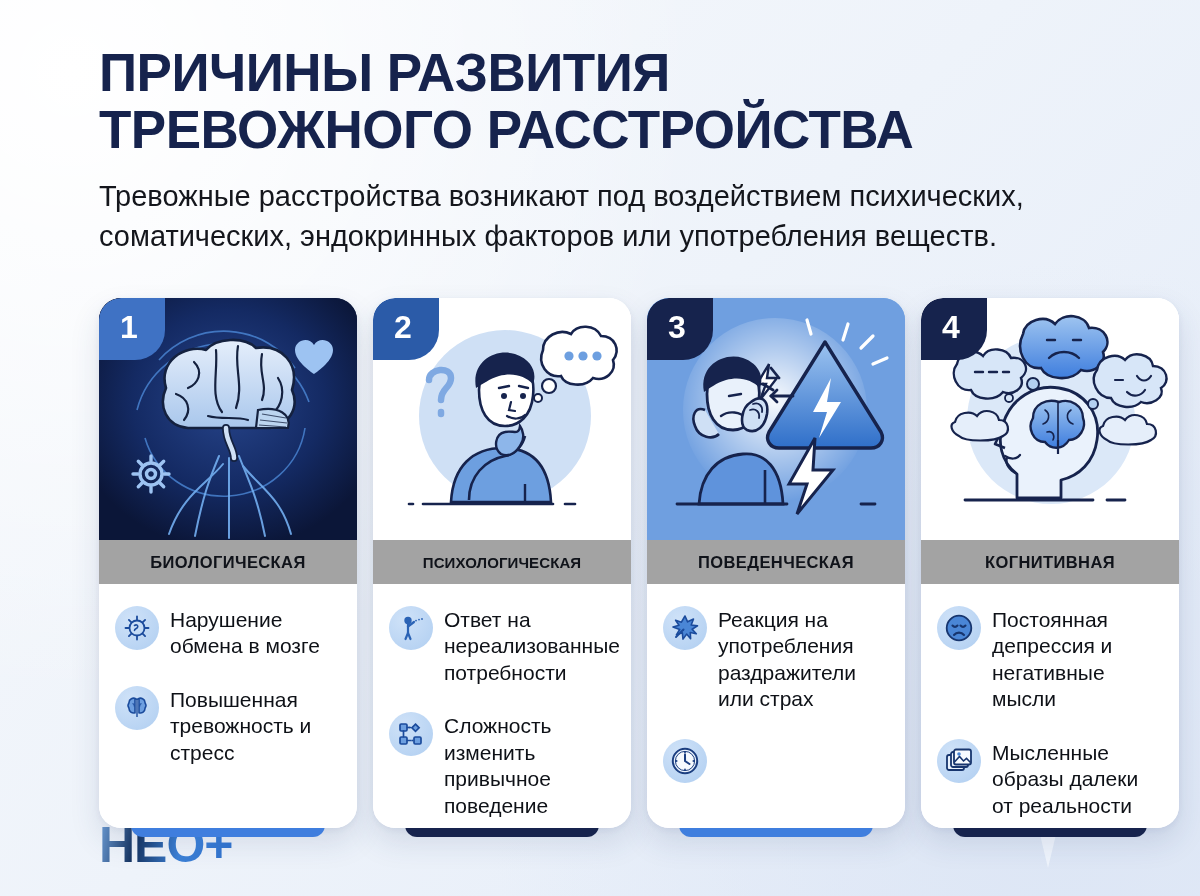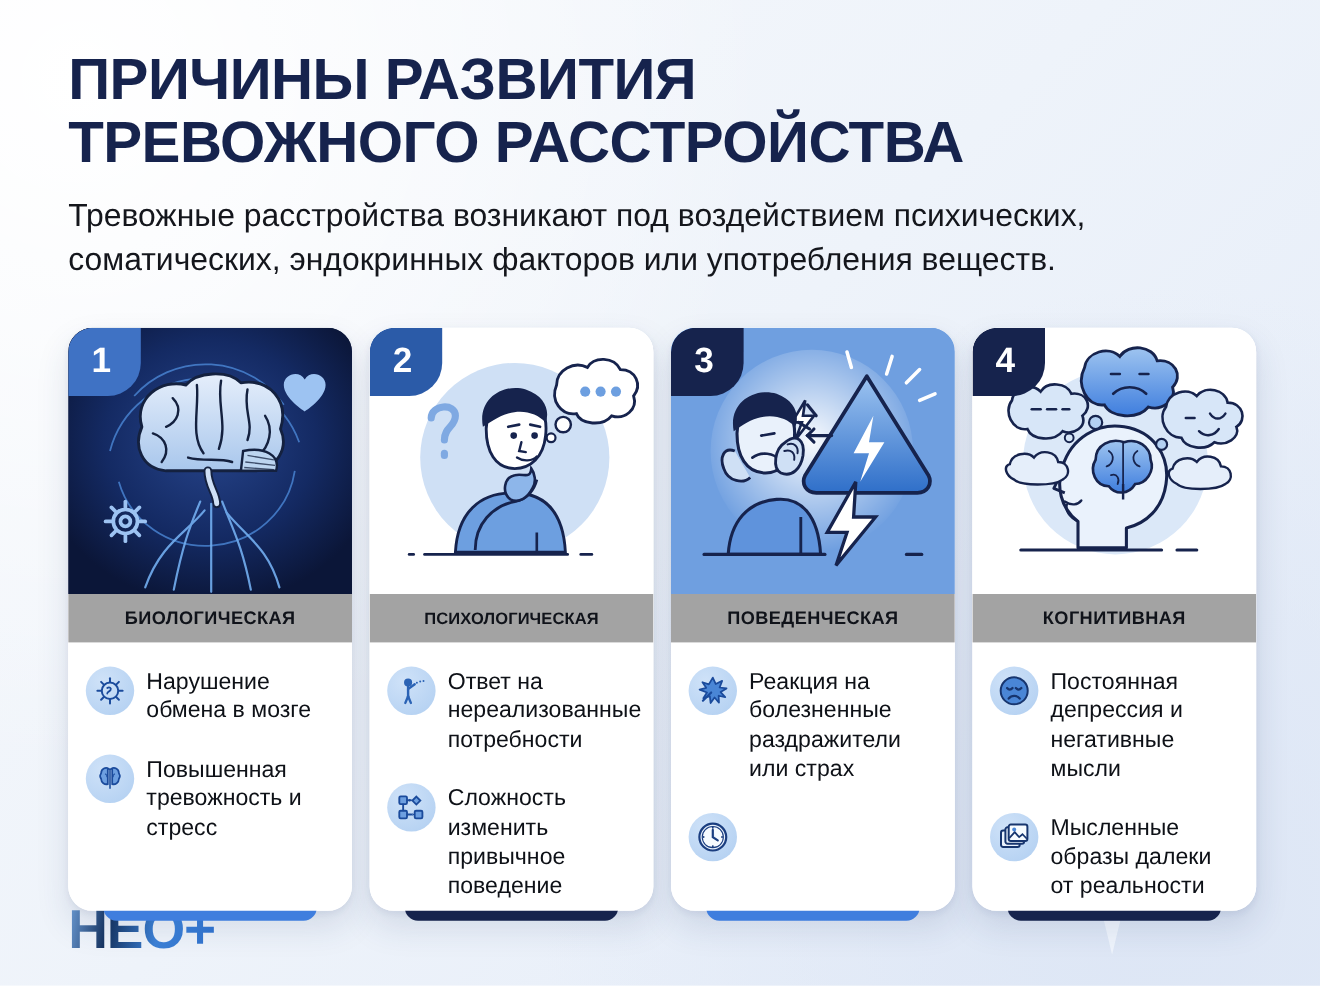--- a/index.html
+++ b/index.html
@@ -14,21 +14,21 @@
   }
   .sparkle{
     position:absolute;pointer-events:none;
     background:#eff4fc;
     clip-path:polygon(50% 0%,60% 40%,100% 50%,60% 60%,50% 100%,40% 60%,0% 50%,40% 40%);
     opacity:.95;
   }
   .sp1{right:58px;bottom:28px;width:86px;height:90px;}
   .sp2{right:-14px;bottom:112px;width:56px;height:58px;opacity:.6;}
 
-  .page{position:relative;width:1112px;height:896px;}
+  .page{position:relative;width:1112px;height:896px;margin-left:37px;}
 
   
   .header{position:absolute;left:62px;top:44px;width:1010px;}
   .title{
     font-family:"Liberation Sans Narrow","Liberation Sans",sans-serif;
     font-weight:bold;font-size:53px;line-height:1.08;
     letter-spacing:-0.5px;color:#16234d;margin:0;
     text-transform:uppercase;
   }
   .title span{display:block;}
@@ -389,21 +389,21 @@
         </div>
         <div class="label">ПОВЕДЕНЧЕСКАЯ</div>
         <div class="bullets">
           <div class="bullet">
             <div class="bicon">
               <svg width="28" height="28" viewBox="0 0 28 28" fill="#4a86d6" stroke="#1b4b9c" stroke-width="1.6" stroke-linejoin="round">
                 <path d="M14 2l2.6 5.8L22.5 5l-2.3 6 6.3 .9-5.4 3.3 4.2 4.6-6-1.3 .3 6.2-4-4.6-3.6 5-.7-6.3-5.9 2 3.3-5.3L2 12.9l6-1.6L4.6 6.2l5.8 2z"></path>
                 <path d="M12.5 15.5L5 23" stroke="#1b4b9c" stroke-width="2" stroke-linecap="round" fill="none"></path>
               </svg>
             </div>
-            <div class="btext">Реакция на болезненные раздражители или страх</div>
+            <div class="btext">Реакция на употребления раздражители или страх</div>
           </div>
           <div class="bullet">
             <div class="bicon">
               <svg width="30" height="30" viewBox="0 0 30 30" fill="#eaf2fc" stroke="#1b3e80" stroke-width="2">
                 <circle cx="15" cy="15" r="12.2"></circle>
                 <circle cx="15" cy="15" r="9.6" fill="#f6fafe" stroke-width="1"></circle>
                 <g stroke="#1b3e80" stroke-width="2" stroke-linecap="round">
                   <path d="M15 8.5V15l4.5 3"></path>
                 </g>
                 <g fill="#1b3e80" stroke="none">

